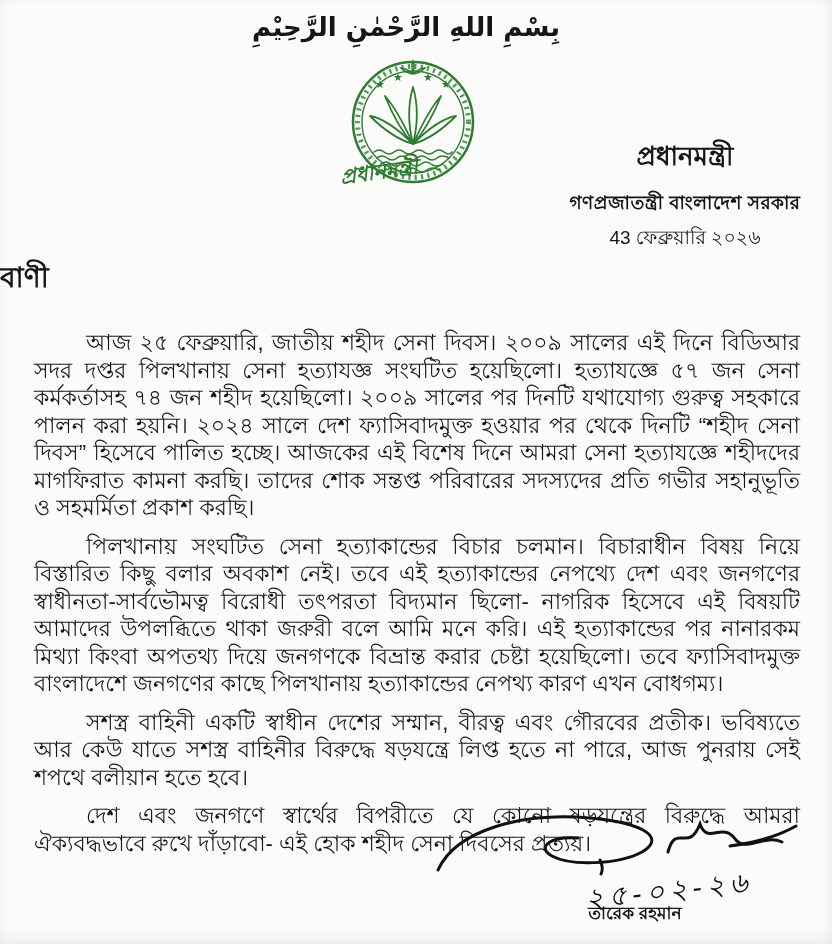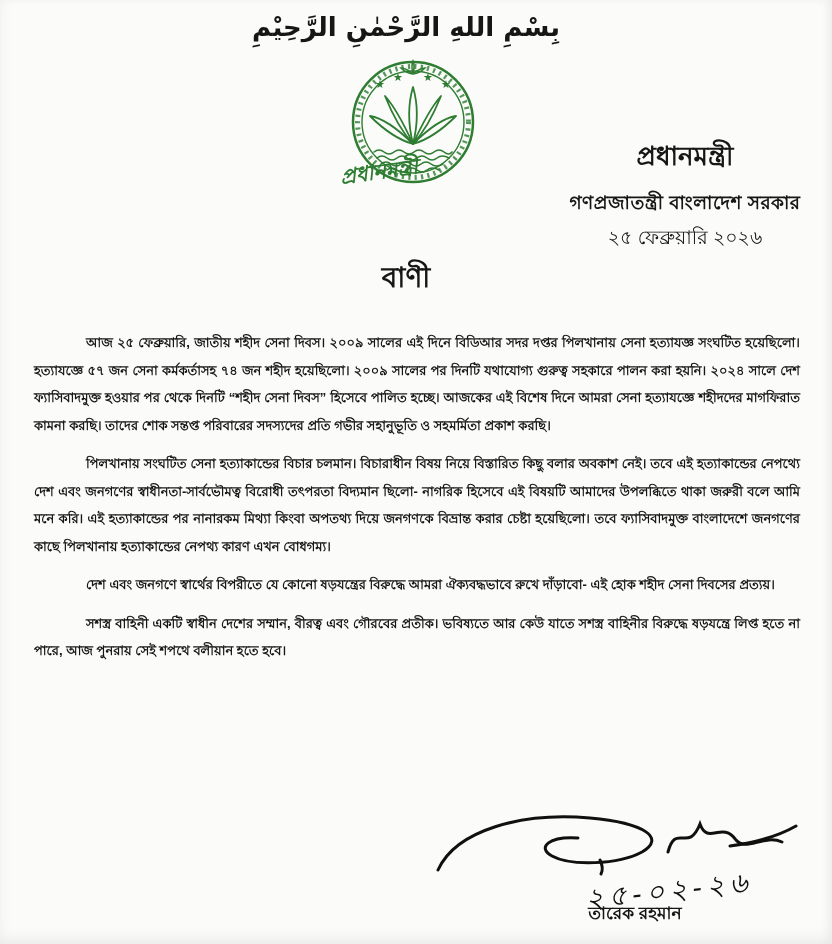--- a/index.html
+++ b/index.html
@@ -30,27 +30,26 @@
   }
   .letterhead{
     position:absolute;left:540px;top:136px;width:290px;
     text-align:center;
   }
   .letterhead .office{font-size:26px;font-weight:bold;margin-bottom:9px;}
   .letterhead .gov{font-size:18.5px;font-weight:bold;margin-bottom:3px;letter-spacing:0.5px;}
   .letterhead .date-line{font-size:19px;line-height:30px;}
   .doc-title{
     position:absolute;top:256px;left:0;right:20px;
-    text-align:center;
     font-size:28px;font-weight:bold;margin:0;
   }
   .body-text{position:absolute;top:329px;left:34px;width:766px;}
   .body-text p{
-    font-size:13px;line-height:27.5px;
-    font-weight:700;
+    font-size:22px;line-height:27.5px;
+    font-weight:400;
     text-align:justify;
     text-indent:52px;
     margin:0 0 11px 0;
   }
   .signature-block{
     position:absolute;left:430px;top:808px;width:382px;
     text-align:center;
   }
   .sig-name{
     font-size:17px;font-weight:600;margin-top:-24px;
@@ -99,30 +98,30 @@
         <path d="M43,110 q5,-4 10,0 t10,0 t10,0 t10,0 t10,0 t12,0"></path>
         <path d="M49,116 q5,-4 10,0 t10,0 t10,0 t10,0 t12,0"></path>
       </g>
     </svg>
     <div class="emblem-caption">প্রধানমন্ত্রী</div>
   </div>
 
   <div class="letterhead">
     <div class="office">প্রধানমন্ত্রী</div>
     <div class="gov">গণপ্রজাতন্ত্রী বাংলাদেশ সরকার</div>
-    <div class="date-line">২৫ ফেব্রুয়ারি ২০২৬</div>
+    <div class="date-line">43 ফেব্রুয়ারি ২০২৬</div>
   </div>
 
   <h1 class="doc-title">বাণী</h1>
 
   <div class="body-text">
     <p>আজ ২৫ ফেব্রুয়ারি, জাতীয় শহীদ সেনা দিবস। ২০০৯ সালের এই দিনে বিডিআর সদর দপ্তর পিলখানায় সেনা হত্যাযজ্ঞ সংঘটিত হয়েছিলো। হত্যাযজ্ঞে ৫৭ জন সেনা কর্মকর্তাসহ ৭৪ জন শহীদ হয়েছিলো। ২০০৯ সালের পর দিনটি যথাযোগ্য গুরুত্ব সহকারে পালন করা হয়নি। ২০২৪ সালে দেশ ফ্যাসিবাদমুক্ত হওয়ার পর থেকে দিনটি “শহীদ সেনা দিবস” হিসেবে পালিত হচ্ছে। আজকের এই বিশেষ দিনে আমরা সেনা হত্যাযজ্ঞে শহীদদের মাগফিরাত কামনা করছি। তাদের শোক সন্তপ্ত পরিবারের সদস্যদের প্রতি গভীর সহানুভূতি ও সহমর্মিতা প্রকাশ করছি।</p>
     <p>পিলখানায় সংঘটিত সেনা হত্যাকান্ডের বিচার চলমান। বিচারাধীন বিষয় নিয়ে বিস্তারিত কিছু বলার অবকাশ নেই। তবে এই হত্যাকান্ডের নেপথ্যে দেশ এবং জনগণের স্বাধীনতা-সার্বভৌমত্ব বিরোধী তৎপরতা বিদ্যমান ছিলো- নাগরিক হিসেবে এই বিষয়টি আমাদের উপলব্ধিতে থাকা জরুরী বলে আমি মনে করি। এই হত্যাকান্ডের পর নানারকম মিথ্যা কিংবা অপতথ্য দিয়ে জনগণকে বিভ্রান্ত করার চেষ্টা হয়েছিলো। তবে ফ্যাসিবাদমুক্ত বাংলাদেশে জনগণের কাছে পিলখানায় হত্যাকান্ডের নেপথ্য কারণ এখন বোধগম্য।</p>
+    <p>সশস্ত্র বাহিনী একটি স্বাধীন দেশের সম্মান, বীরত্ব এবং গৌরবের প্রতীক। ভবিষ্যতে আর কেউ যাতে সশস্ত্র বাহিনীর বিরুদ্ধে ষড়যন্ত্রে লিপ্ত হতে না পারে, আজ পুনরায় সেই শপথে বলীয়ান হতে হবে।</p>
     <p>দেশ এবং জনগণে স্বার্থের বিপরীতে যে কোনো ষড়যন্ত্রের বিরুদ্ধে আমরা ঐক্যবদ্ধভাবে রুখে দাঁড়াবো- এই হোক শহীদ সেনা দিবসের প্রত্যয়।</p>
-    <p>সশস্ত্র বাহিনী একটি স্বাধীন দেশের সম্মান, বীরত্ব এবং গৌরবের প্রতীক। ভবিষ্যতে আর কেউ যাতে সশস্ত্র বাহিনীর বিরুদ্ধে ষড়যন্ত্রে লিপ্ত হতে না পারে, আজ পুনরায় সেই শপথে বলীয়ান হতে হবে।</p>
   </div>
 
   <div class="signature-block">
     <svg viewBox="0 0 382 112" width="382" height="112" aria-hidden="true">
       <g stroke="#101010" fill="none" stroke-width="3" stroke-linecap="round">
 
         <path d="M8,62 C26,22 92,4 160,10 C215,15 236,30 212,44 C188,57 140,58 122,48 C106,39 120,28 148,30"></path>
 
         <path d="M170,52 q4,8 1,14"></path>
 

